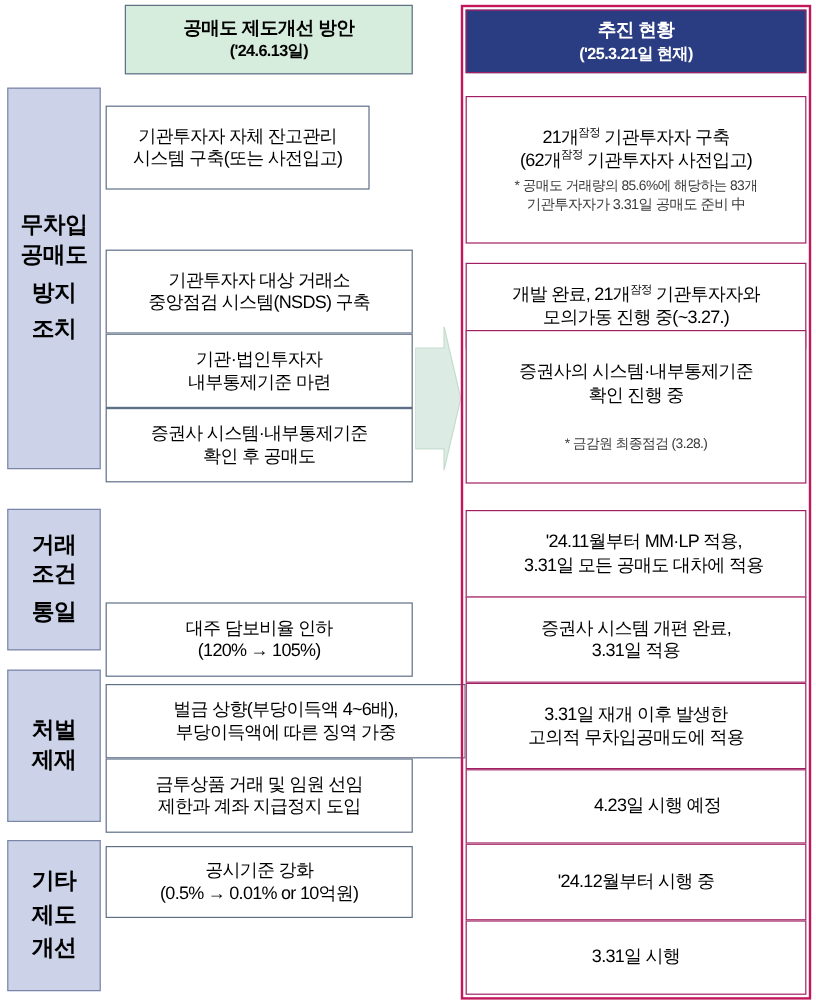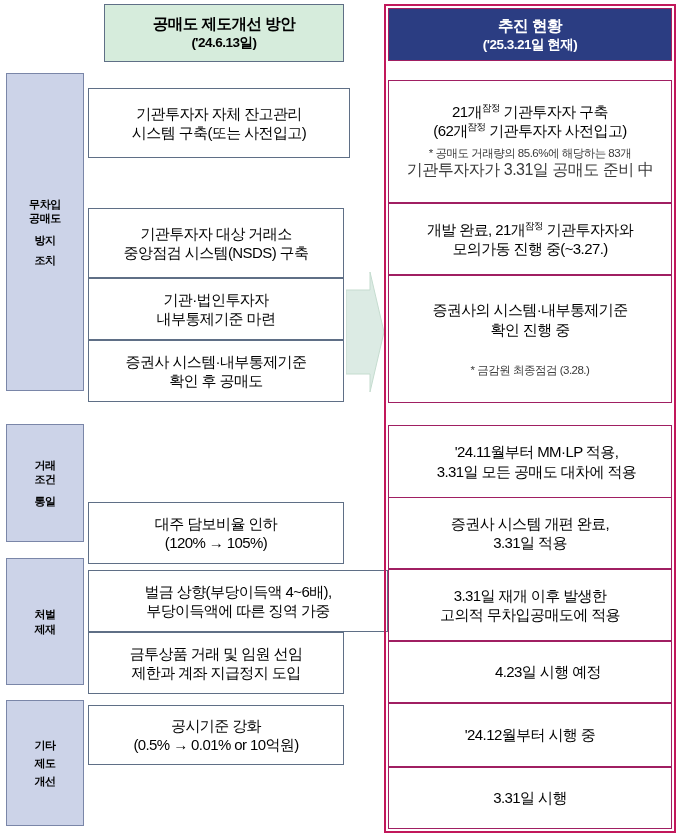--- a/index.html
+++ b/index.html
@@ -25,21 +25,21 @@
     justify-content: center;
     text-align: center;
     line-height: 1.28;
     color: #000;
   }
 
   
   .cat {
     background: #ccd3e8;
     border: 1px solid #7a86a8;
-    font-size: 11px;
+    font-size: 19px;
     font-weight: bold;
     letter-spacing: -0.4px;
   }
   .cat .ln { display: block; }
 
   
   .mid {
     background: #ffffff;
     border: 1px solid #5f6f86;
     font-size: 15px;
@@ -80,21 +80,21 @@
   .right .ln { display: block; white-space: nowrap; }
   .right .note {
     display: block;
     font-size: 11.5px;
     color: #3a3a3a;
     letter-spacing: -0.5px;
     margin-top: 5px;
   }
   .right .note2 {
     display: block;
-    font-size: 16px;
+    font-size: 12px;
     color: #3a3a3a;
     letter-spacing: -0.5px;
     text-align: center;
   }
   .sup { font-size: 9.5px; vertical-align: super; letter-spacing: -0.5px; }
 
   
   #right-frame {
     position: absolute;
     left: 384px; top: 4px;
@@ -148,21 +148,21 @@
   </div>
 
   <div class="cell cat" style="left:6px; top:700px; width:78px; height:126px;">
     <span class="ln">기타</span>
     <span class="ln" style="height:4px"></span>
     <span class="ln">제도</span>
     <span class="ln" style="height:4px"></span>
     <span class="ln">개선</span>
   </div>
 
-  <div class="cell mid" style="left:88px; top:88px; width:262px; height:70px;">
+  <div class="cell mid" style="left:88px; top:88px; width:220px; height:70px;">
     <span class="ln">기관투자자 자체 잔고관리</span>
     <span class="ln">시스템 구축(또는 사전입고)</span>
   </div>
 
   <div class="cell mid" style="left:88px; top:208px; width:256px; height:70px;">
     <span class="ln">기관투자자 대상 거래소</span>
     <span class="ln">중앙점검 시스템(NSDS) 구축</span>
   </div>
 
   <div class="cell mid" style="left:88px; top:278px; width:256px; height:62px;">
@@ -201,21 +201,21 @@
     <polygon points="0,18 24,18 24,0 38,60 24,120 24,102 0,102" fill="#dcebe4" stroke="#c5dccf" stroke-width="1"></polygon>
   </svg>
 
   <div class="cell right" style="left:388px; top:80px; width:284px; height:123px;">
     <span class="ln"><span>21개</span><span class="sup">잠정</span><span> 기관투자자 구축</span></span>
     <span class="ln"><span>(62개</span><span class="sup">잠정</span><span> 기관투자자 사전입고)</span></span>
     <span class="note">* 공매도 거래량의 85.6%에 해당하는 83개</span>
     <span class="note2">기관투자자가 3.31일 공매도 준비 中</span>
   </div>
 
-  <div class="cell right" style="left:388px; top:203px; width:284px; height:72px;">
+  <div class="cell right" style="left:388px; top:219px; width:284px; height:72px;">
     <span class="ln"><span>개발 완료, 21개</span><span class="sup">잠정</span><span> 기관투자자와</span></span>
     <span class="ln">모의가동 진행 중(~3.27.)</span>
   </div>
 
   <div class="cell right" style="left:388px; top:275px; width:284px; height:128px;">
     <span class="ln">증권사의 시스템·내부통제기준</span>
     <span class="ln">확인 진행 중</span>
     <span class="note" style="margin-top:24px">* 금감원 최종점검 (3.28.)</span>
   </div>
 

